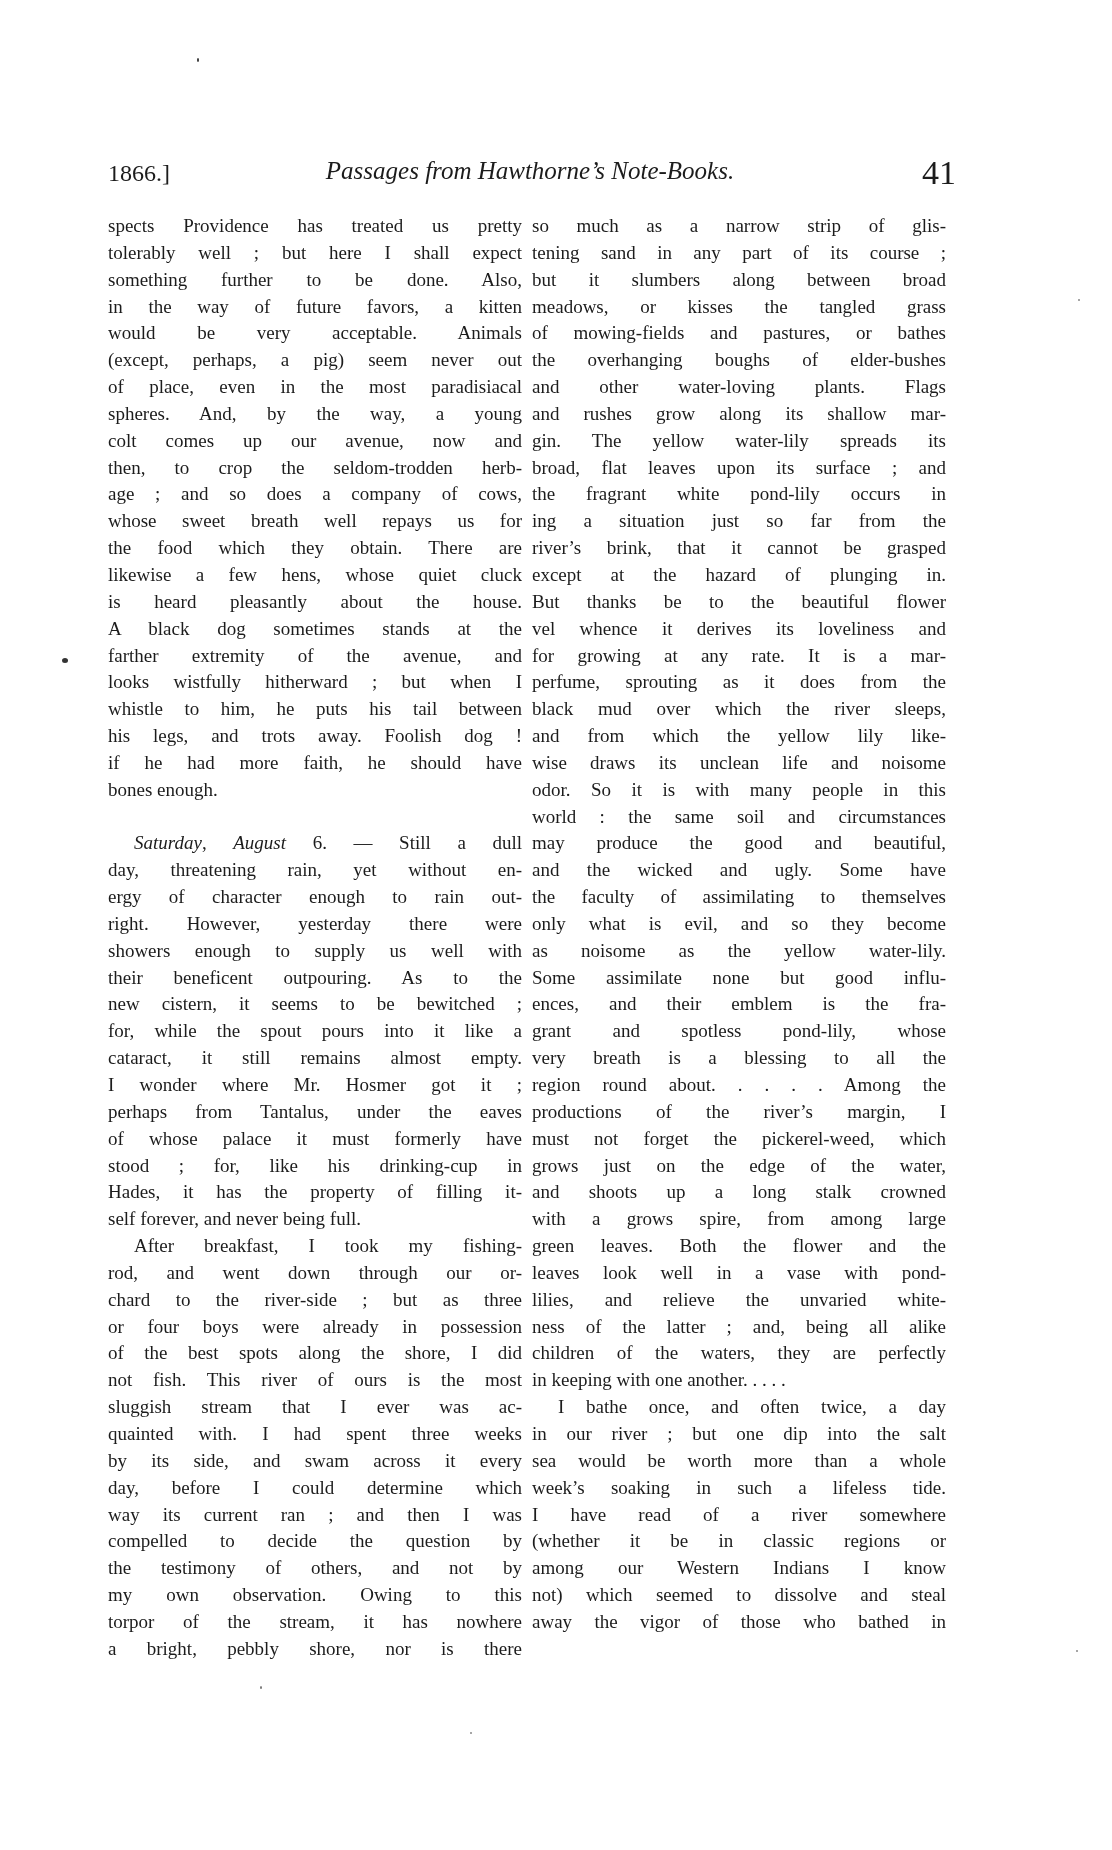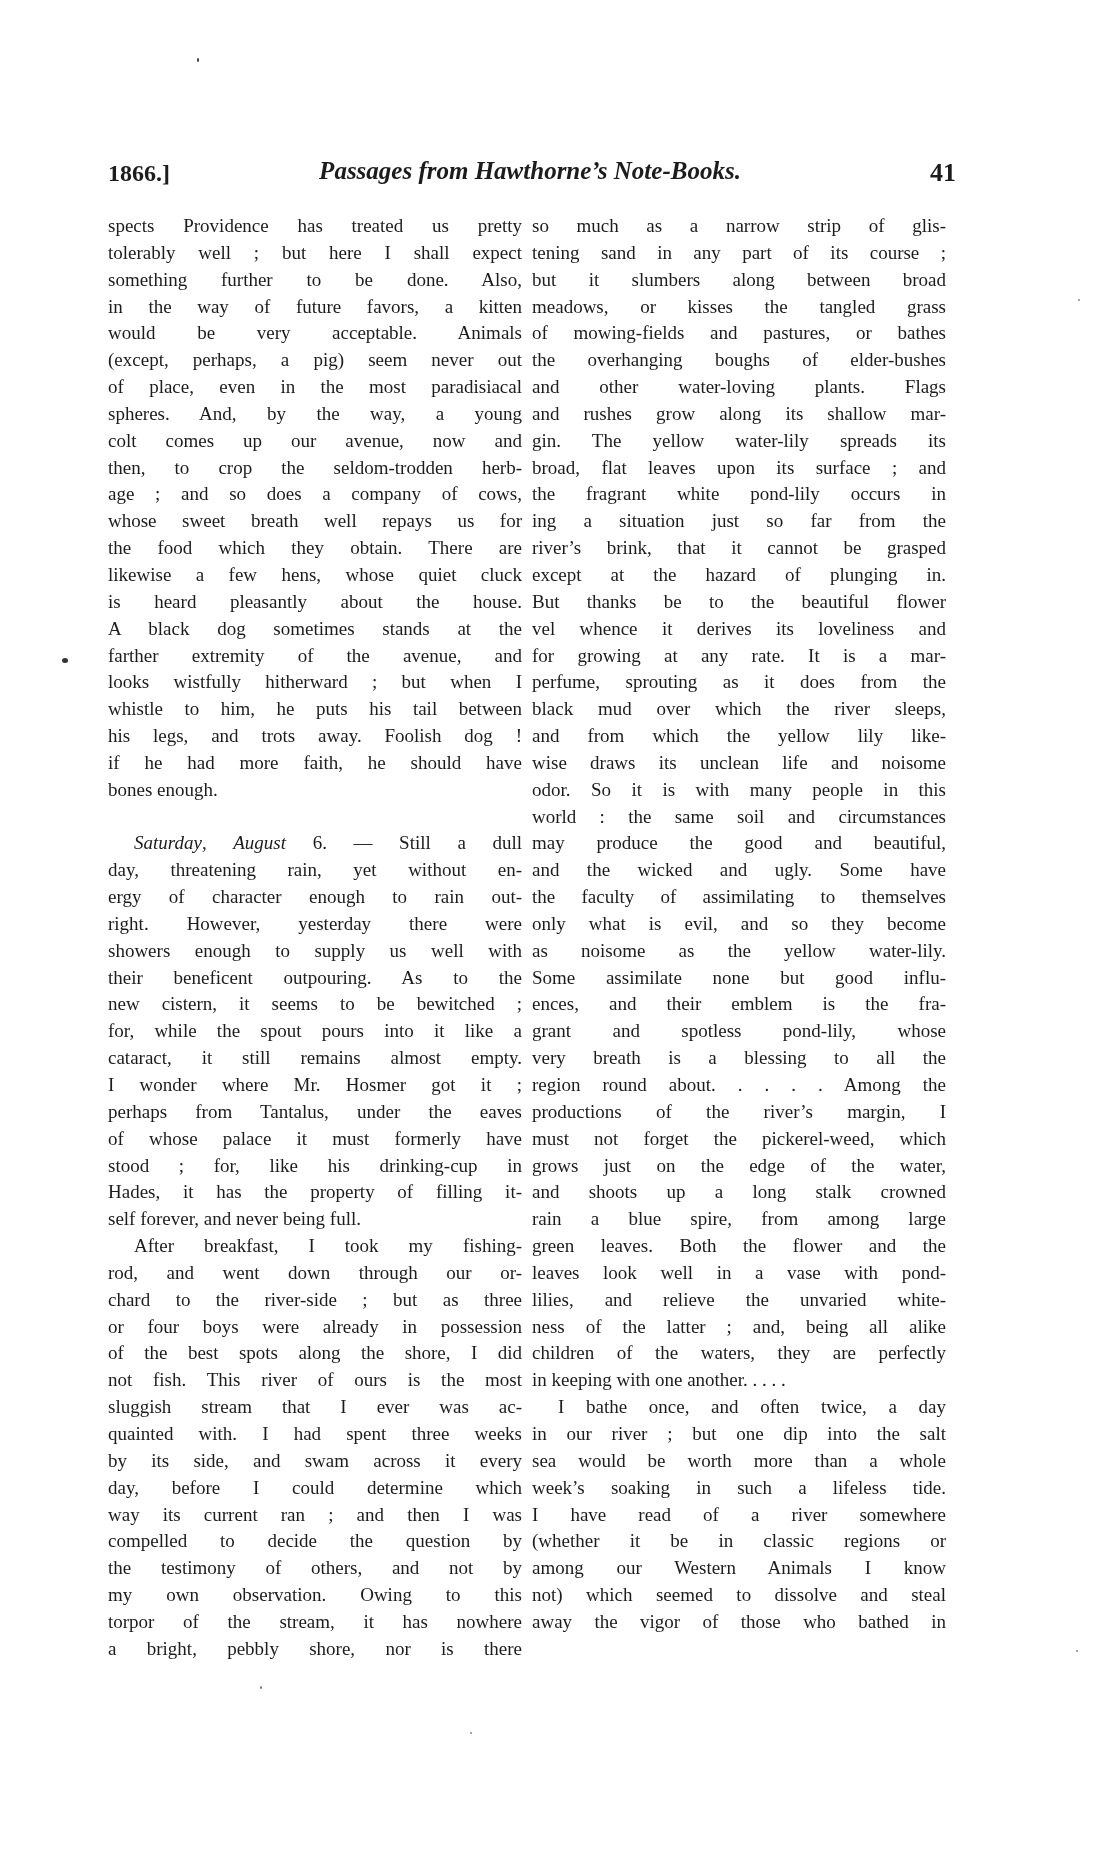--- a/index.html
+++ b/index.html
@@ -16,42 +16,41 @@
     color: #1c1c1c;
   }
   .running-head {
     position: absolute;
     top: 156px;
     left: 108px;
     width: 852px;
     height: 34px;
     font-size: 24px;
     line-height: 34px;
-    font-weight: bold;
   }
   .running-head .year {
     position: absolute;
     left: 0;
     top: 0;
   }
   .running-head .title {
     position: absolute;
     left: 0;
     right: 14px;
     text-align: center;
     font-style: italic;
     font-size: 25px;
     top: -2px;
     padding-left: 6px;
   }
   .running-head .folio {
     position: absolute;
     right: 4px;
     top: 0;
-    font-size: 26px;
+    font-size: 34px;
   }
   .column {
     position: absolute;
     top: 213px;
     width: 414px;
     font-size: 19px;
   }
   .column.left { left: 108px; }
   .column.right { left: 532px; }
   .line {
@@ -184,36 +183,36 @@
       <div class="line">as noisome as the yellow water-lily.</div>
       <div class="line">Some assimilate none but good influ-</div>
       <div class="line">ences, and their emblem is the fra-</div>
       <div class="line">grant and spotless pond-lily, whose</div>
       <div class="line">very breath is a blessing to all the</div>
       <div class="line">region round about. . . . .  Among the</div>
       <div class="line">productions of the river’s margin, I</div>
       <div class="line">must not forget the pickerel-weed, which</div>
       <div class="line">grows just on the edge of the water,</div>
       <div class="line">and shoots up a long stalk crowned</div>
-      <div class="line">rain a blue spire, from among large</div>
+      <div class="line">with a grows spire, from among large</div>
       <div class="line">green leaves.  Both the flower and the</div>
       <div class="line">leaves look well in a vase with pond-</div>
       <div class="line">lilies, and relieve the unvaried white-</div>
       <div class="line">ness of the latter ; and, being all alike</div>
       <div class="line">children of the waters, they are perfectly</div>
       <div class="line last">in keeping with one another. . . . .</div>
     </div>
   <div>
       <div class="line indent">I bathe once, and often twice, a day</div>
       <div class="line">in our river ; but one dip into the salt</div>
       <div class="line">sea would be worth more than a whole</div>
       <div class="line">week’s soaking in such a lifeless tide.</div>
       <div class="line">I have read of a river somewhere</div>
       <div class="line">(whether it be in classic regions or</div>
-      <div class="line">among our Western Animals I know</div>
+      <div class="line">among our Western Indians I know</div>
       <div class="line">not) which seemed to dissolve and steal</div>
       <div class="line">away the vigor of those who bathed in</div>
     </div>
 </div>
 
 <div class="speck" style="left:197px;top:58px;width:2px;height:4px;"></div>
 <div class="speck" style="left:62px;top:658px;width:6px;height:5px;"></div>
 <div class="speck" style="left:1078px;top:299px;width:2px;height:2px;background:#888;"></div>
 <div class="speck" style="left:1076px;top:1650px;width:2px;height:2px;background:#888;"></div>
 <div class="speck" style="left:470px;top:1732px;width:2px;height:2px;background:#888;"></div>

